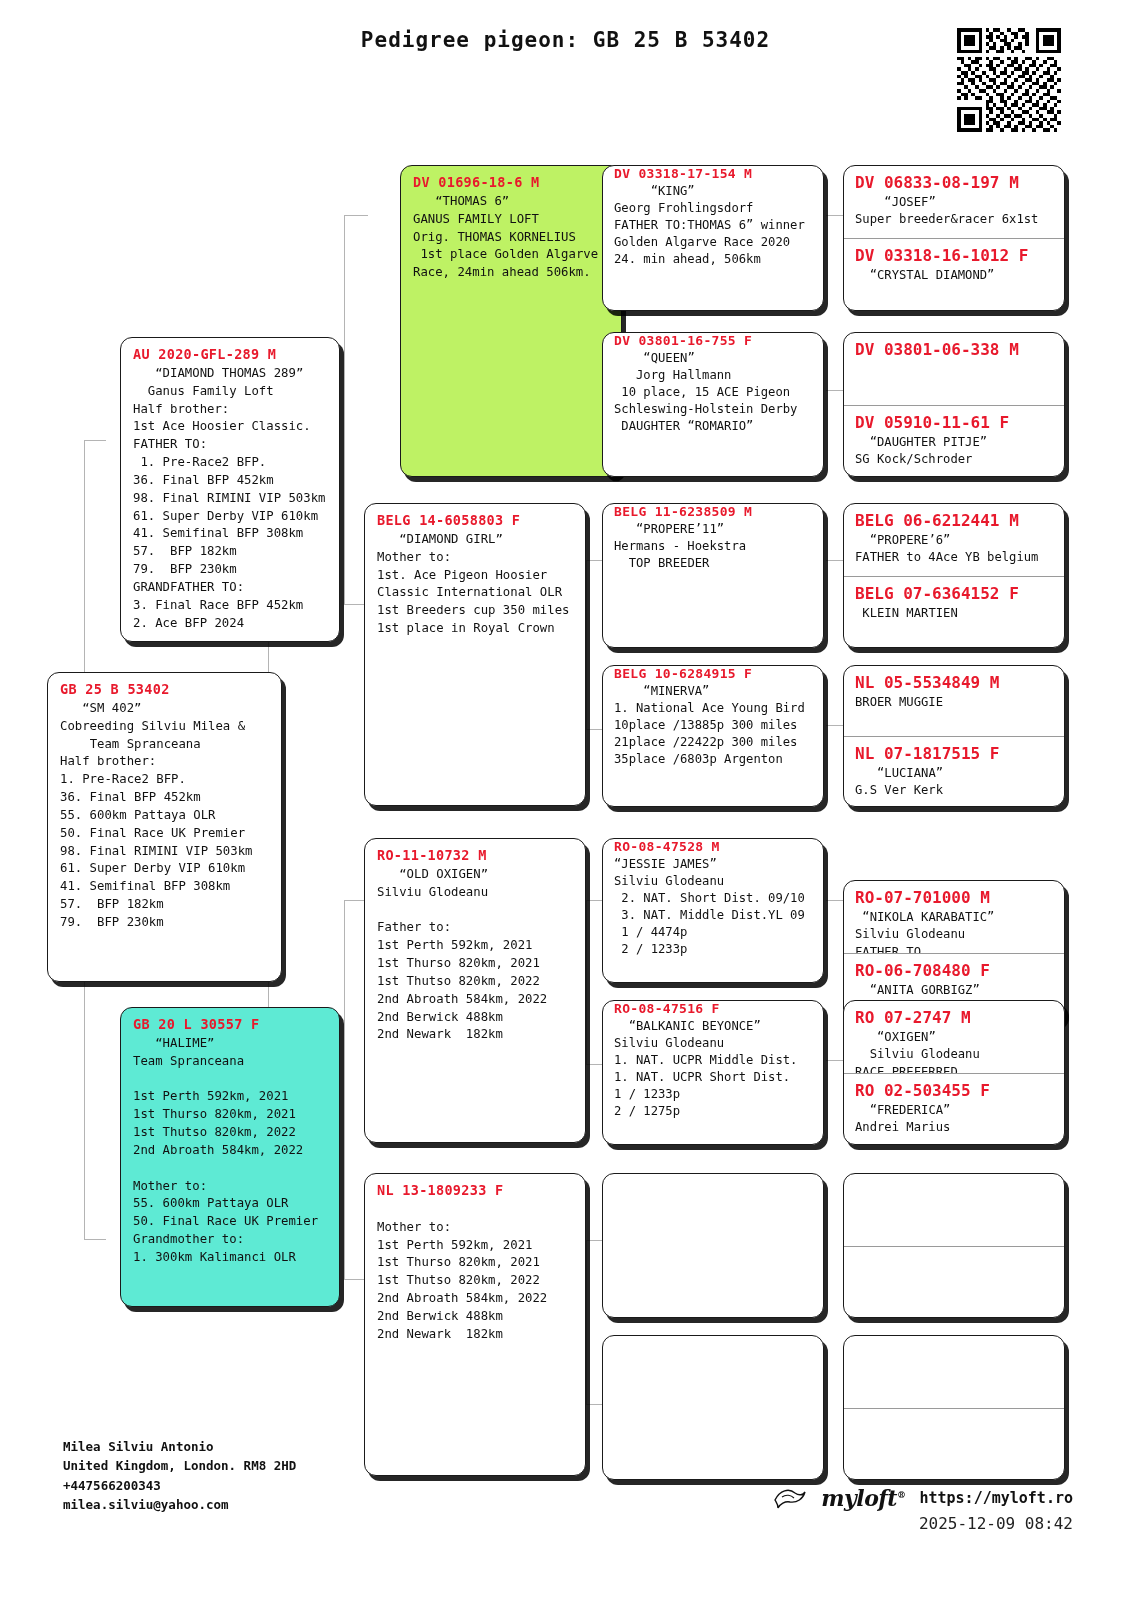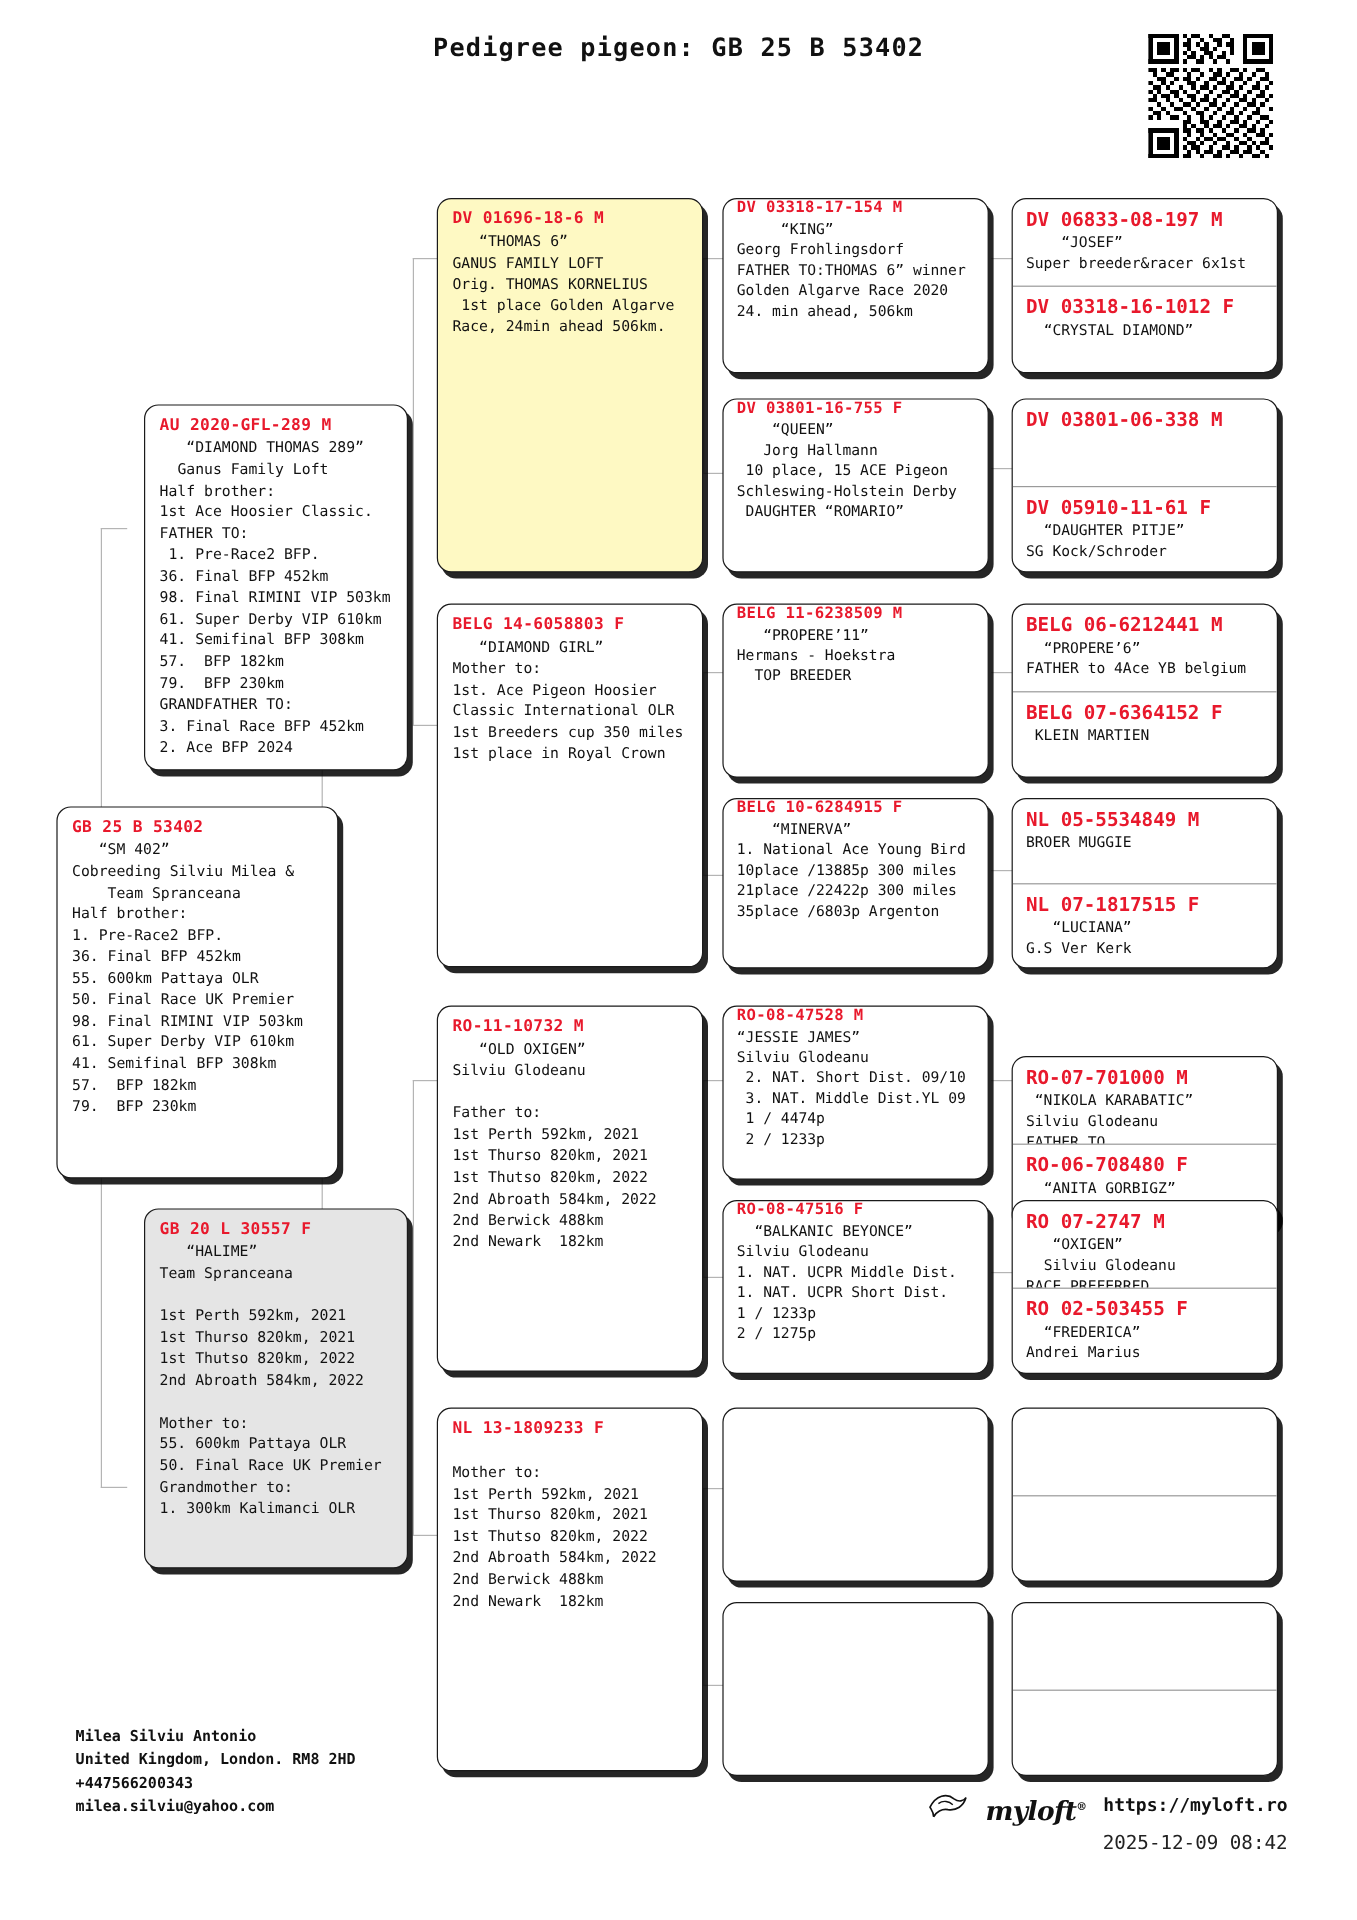--- a/index.html
+++ b/index.html
@@ -45,22 +45,22 @@
     letter-spacing: 0.3px;
     margin-bottom: 3px;
     white-space: nowrap;
   }
   .card .body {
     font-size: 12.3px;
     line-height: 1.45;
     white-space: pre-wrap;
     color: #111;
   }
-  .card.cyan { background: #fef9c3; }
-  .card.pink { background: #e5e5e5; }
+  .card.cyan { background: #bef264; margin-left: 36px; }
+  .card.pink { background: #5eead4; }
 
   .card.gen3 { padding: 0 8px 5px 11px; }
   .card.gen3 .id { font-size: 13px; margin-bottom: 2px; }
   .card.gen3 .body { font-size: 12.2px; line-height: 1.4; }
 
   .split {
     position: absolute;
     border: 1.5px solid #1a1a1a;
     border-radius: 12px;
     box-shadow: 4px 5px 0 0 rgba(0,0,0,0.85);
@@ -117,21 +117,20 @@
     align-items: center;
     justify-content: flex-end;
     gap: 14px;
   }
   .brand .logo {
     font-family: "DejaVu Serif", "Liberation Serif", serif;
     font-style: italic;
     font-size: 22px;
     font-weight: bold;
     letter-spacing: -0.5px;
-    margin-top: 12px;
   }
   .brand .logo sup { font-size: 9px; vertical-align: super; }
   .brand .url {
     font-size: 15px;
     font-weight: bold;
     font-family: "DejaVu Sans Mono", "Liberation Mono", monospace;
   }
   .brand .date {
     font-size: 16px;
     margin-top: 3px;

